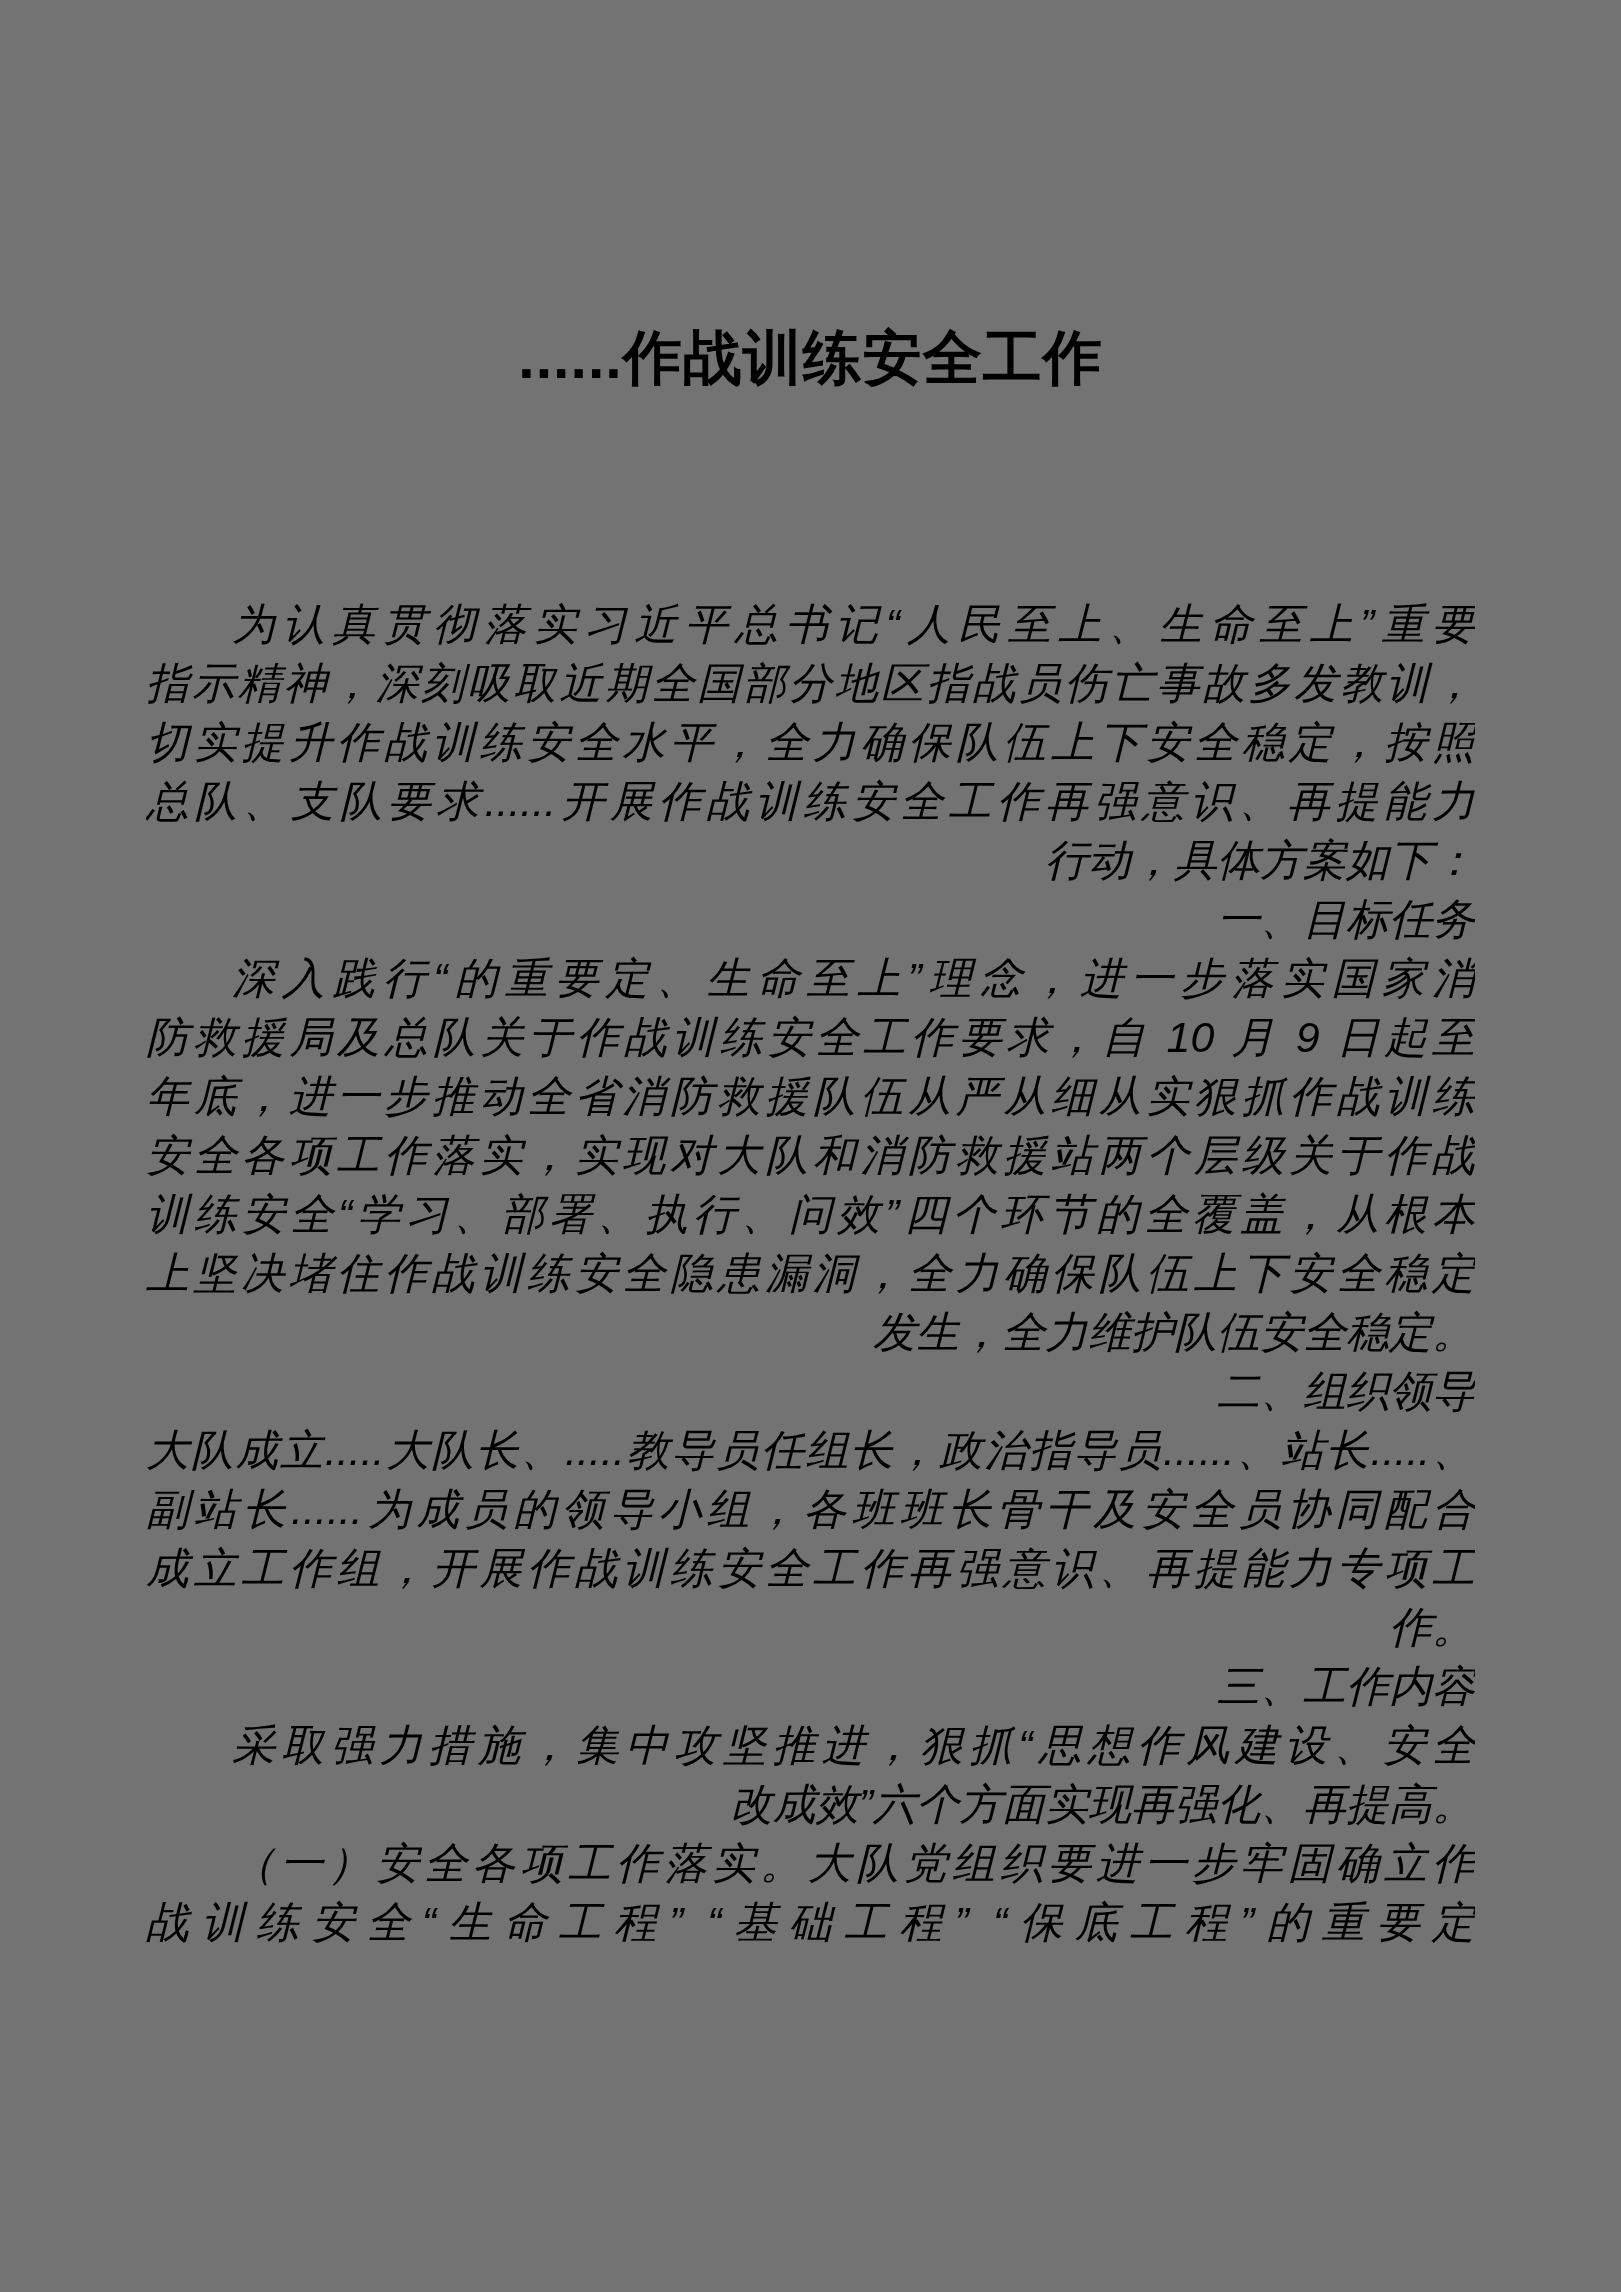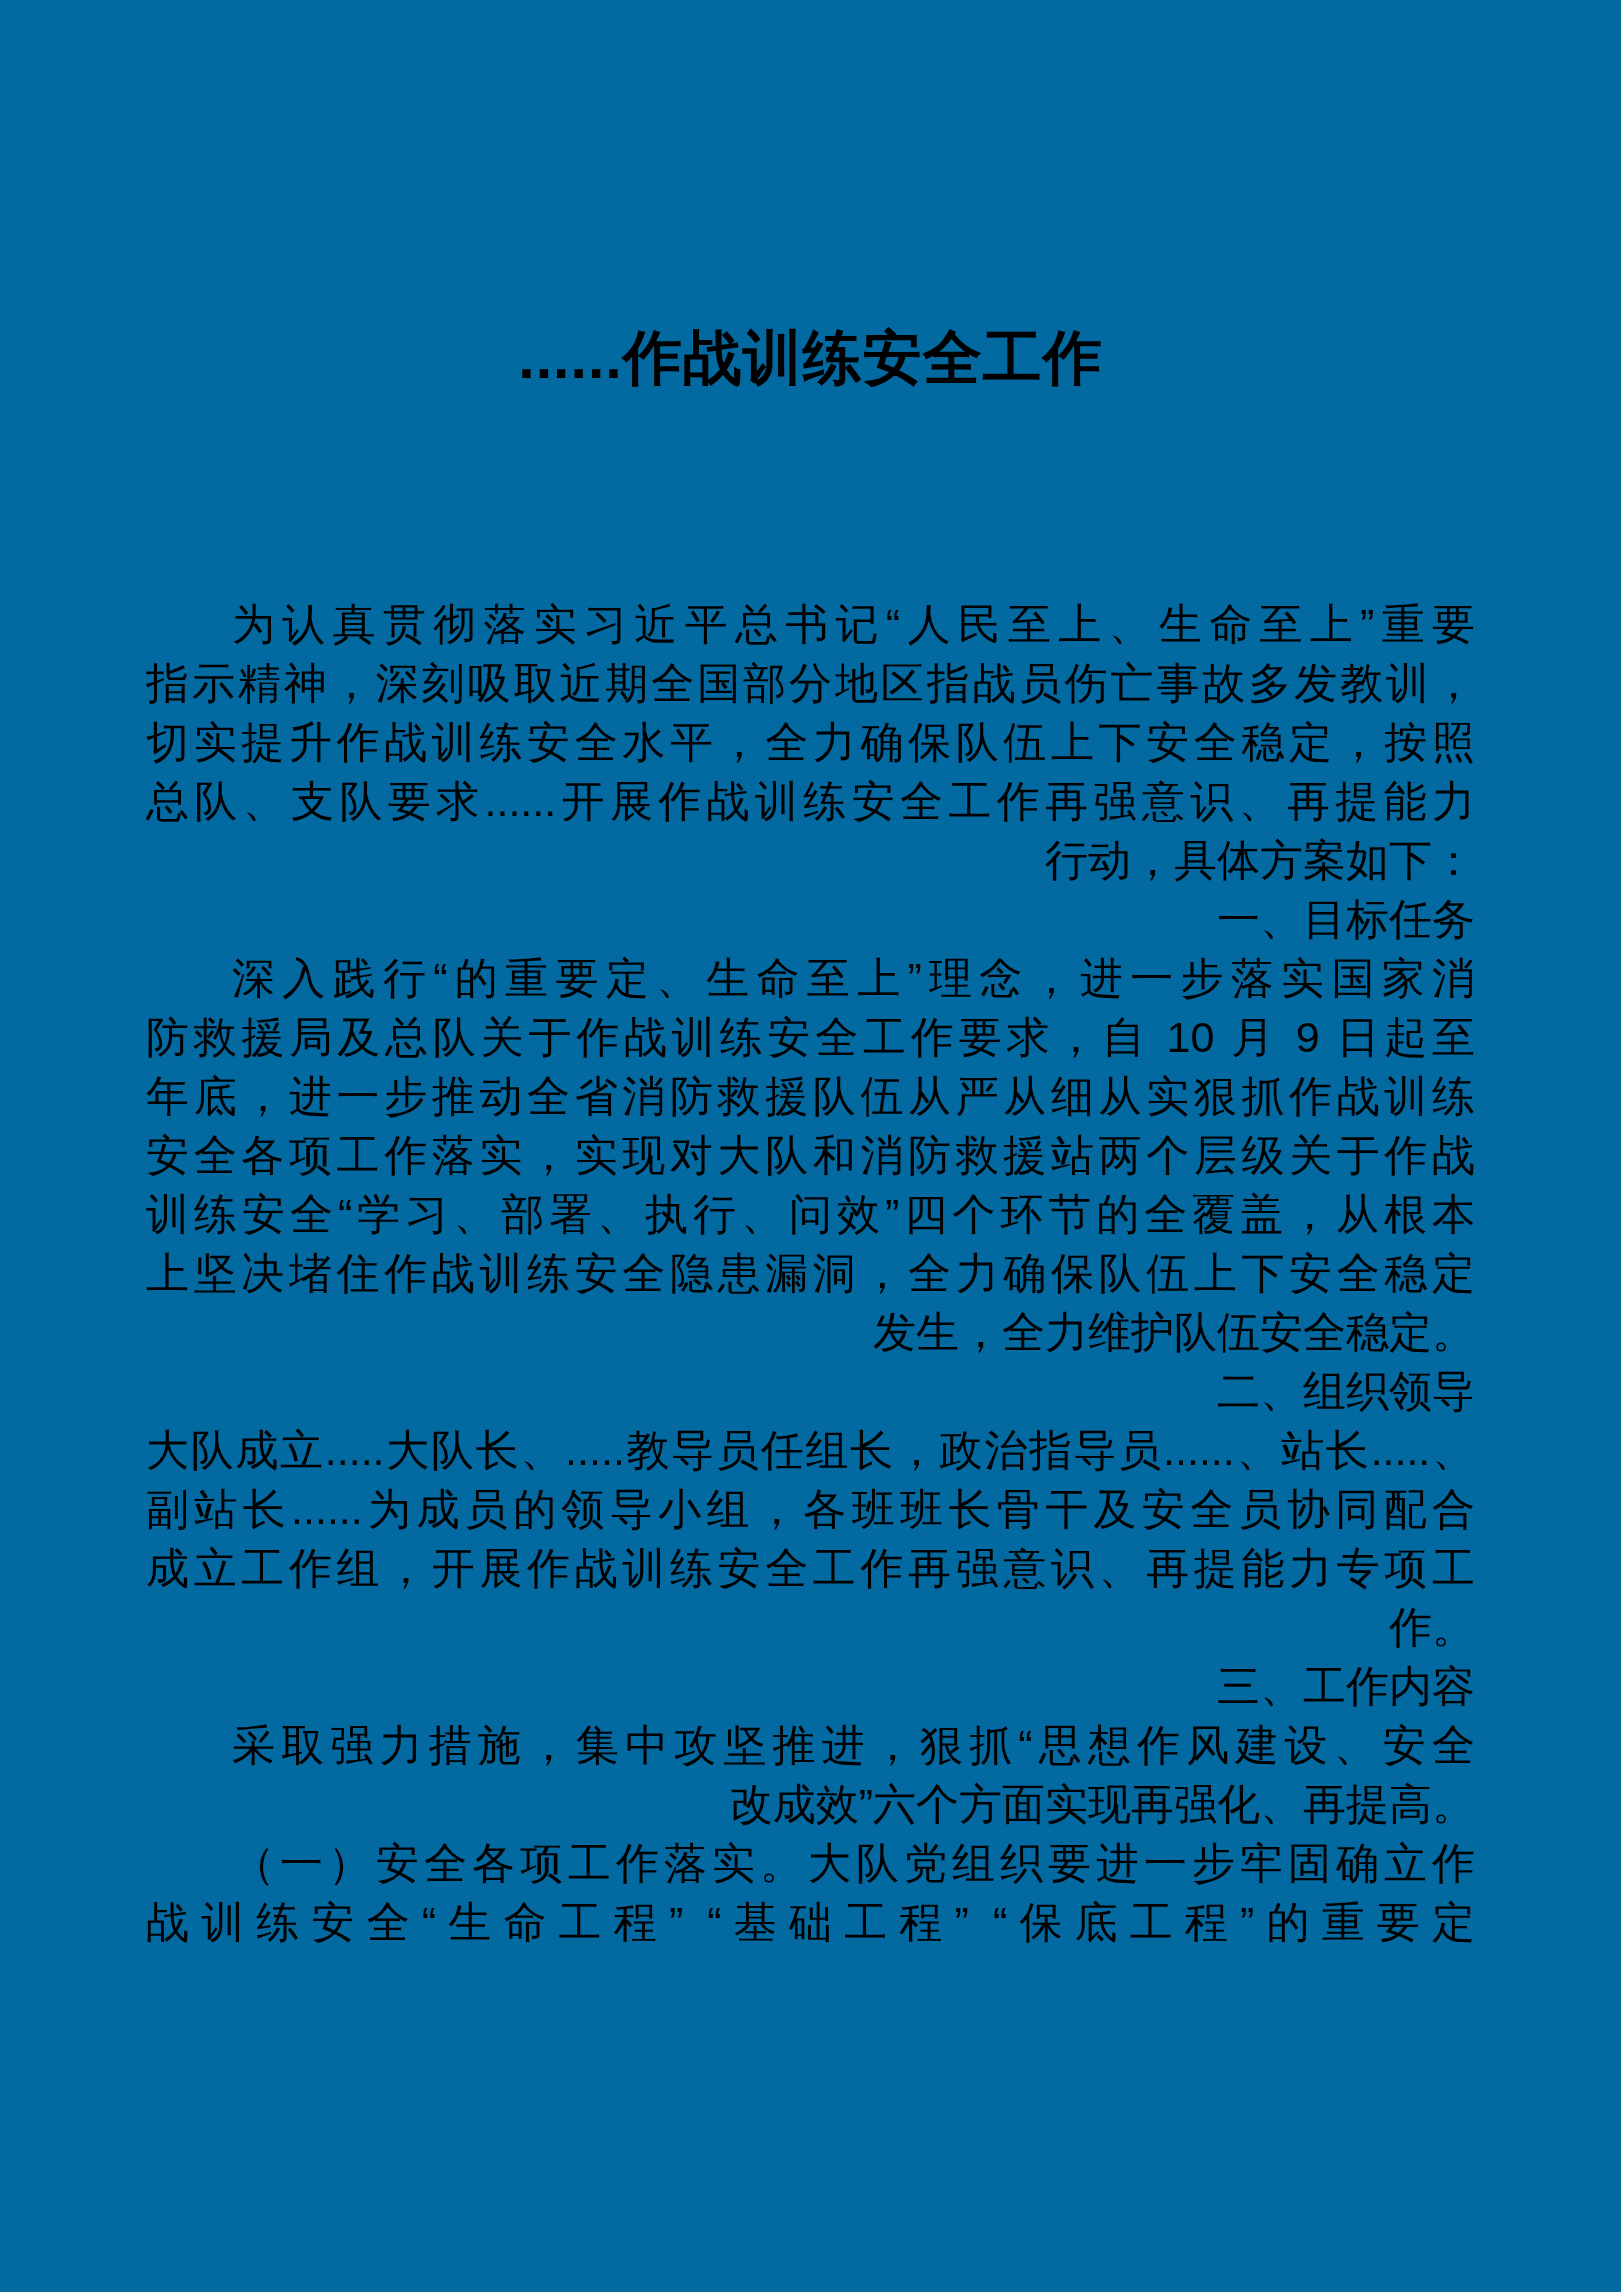--- a/index.html
+++ b/index.html
@@ -11,21 +11,21 @@
     width: 1621px;
     height: 2293px;
     position: relative;
     font-family: "Liberation Sans", sans-serif;
     color: #000000;
   }
   .page {
     position: absolute;
     left: 0; top: 0;
     width: 1621px; height: 2293px;
-    background: #0369a1;
+    background: #737373;
     overflow: hidden;
   }
   .title-block {
     position: absolute;
     left: 146px;
     top: 323px;
     width: 1329px;
     text-align: center;
   }
   .title-line {
@@ -36,20 +36,21 @@
     white-space: nowrap;
   }
   .title-line.first {
     margin-bottom: 51px;
   }
   .body-text {
     position: absolute;
     left: 146px;
     top: 595px;
     width: 1329px;
+    font-style: italic;
   }
   .line {
     font-size: 43px;
     height: 59px;
     line-height: 59px;
     overflow: hidden;
     text-align: right;
     white-space: pre;
   }
   .line.justify {

